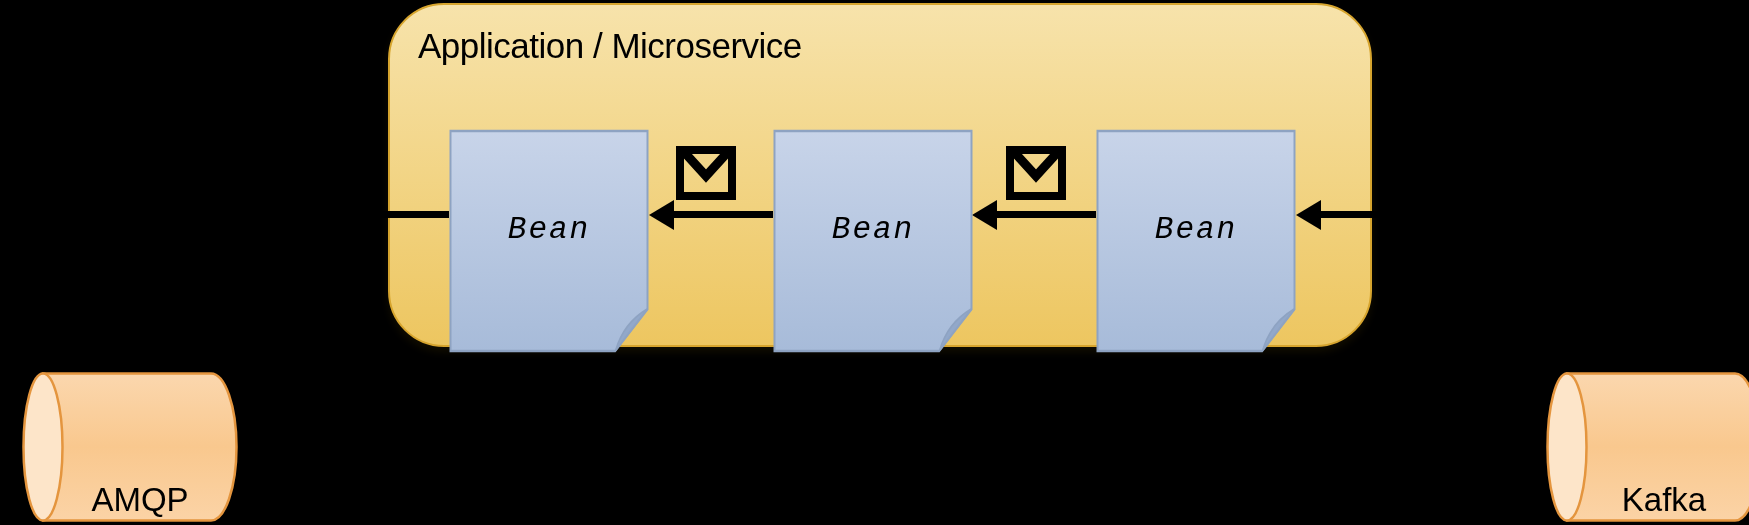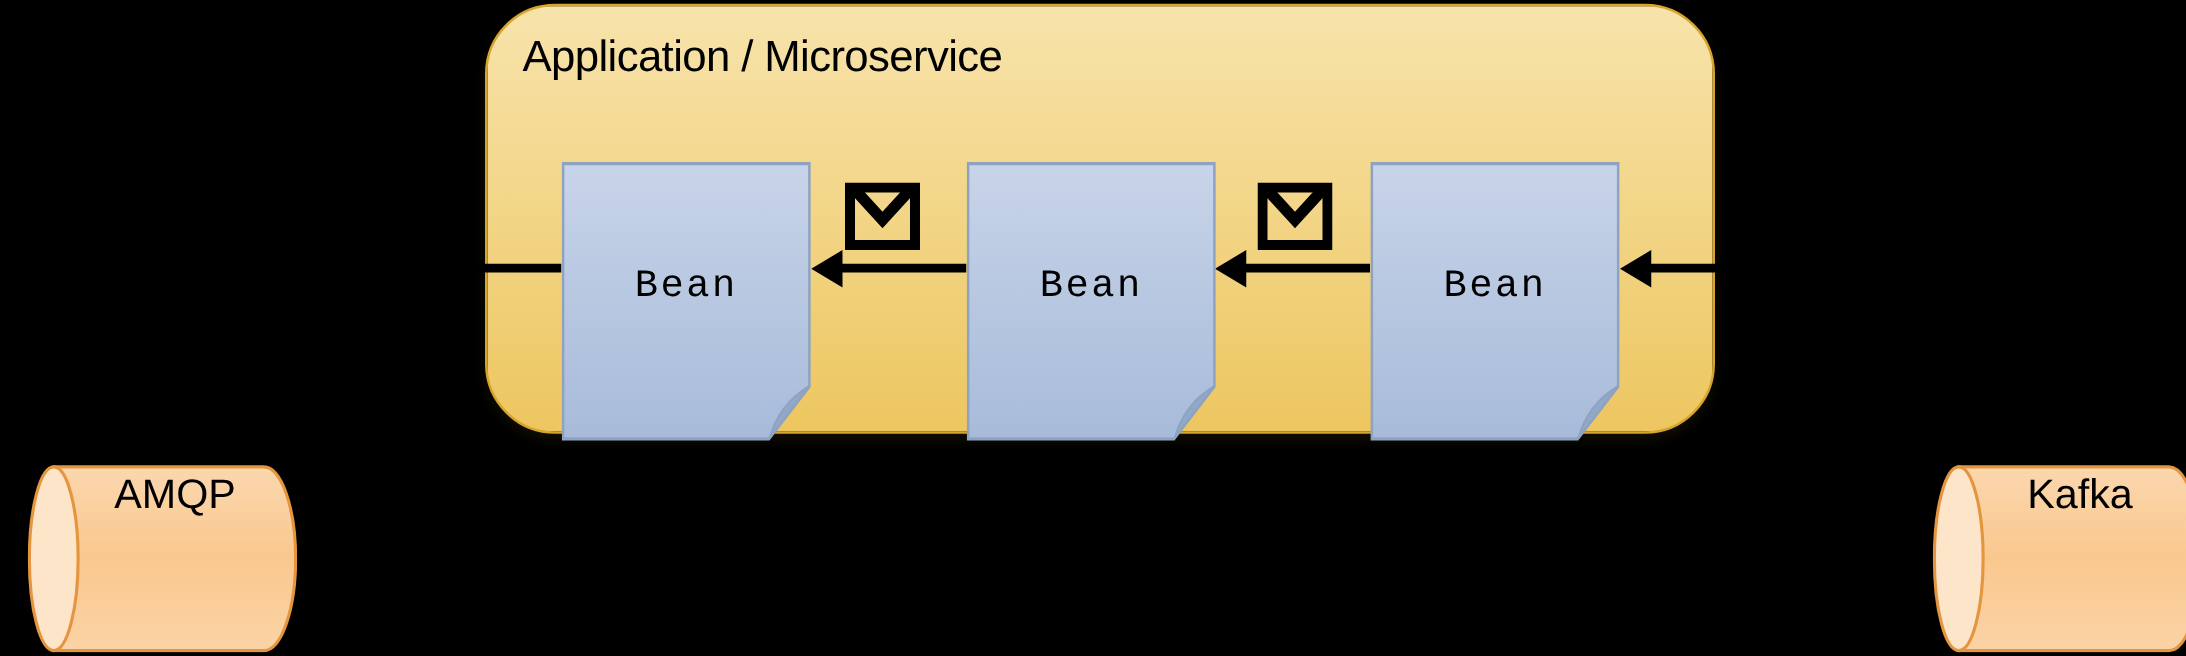--- a/index.html
+++ b/index.html
@@ -26,40 +26,40 @@
   .app-container{
     position:absolute;left:368px;top:3px;width:984px;height:344px;
     box-sizing:border-box;border:2px solid var(--container_border);border-radius:56px;
     background:linear-gradient(to bottom,var(--container_fill_top),var(--container_fill_bottom));
     box-shadow:0 5px 9px rgba(40,30,0,0.45);
   }
   .app-title{
     position:absolute;left:28px;top:20px;
     font-size:35px;line-height:42px;letter-spacing:-0.5px;color:var(--text);white-space:nowrap;
   }
-  .bean{position:absolute;width:200px;height:224px;}
+  .bean{position:absolute;width:200px;height:224px;font-style:italic;}
   .bean svg{position:absolute;left:0;top:0;width:100%;height:100%;}
   .bean-label{
     position:absolute;left:0;top:0;right:0;bottom:24px;
     display:flex;align-items:center;justify-content:center;
     font-family:"Liberation Mono","DejaVu Sans Mono",monospace;
     font-size:31px;letter-spacing:2px;color:var(--text);
   }
   .arrow-line{position:absolute;top:211px;height:7px;background:var(--arrow);}
   .arrow-head{
     position:absolute;top:200px;width:0;height:0;
     border-top:15px solid transparent;border-bottom:15px solid transparent;
     border-right:25px solid var(--arrow);
   }
   .envelope{position:absolute;top:146px;width:60px;height:54px;}
   .cylinder{position:absolute;top:372px;width:216px;height:150px;}
   .cylinder svg{position:absolute;left:0;top:0;width:100%;height:100%;}
   .cyl-label{
     position:absolute;left:20px;top:0;right:0;bottom:0;
-    display:flex;flex-direction:column;align-items:center;justify-content:space-between;
+    display:flex;flex-direction:column;align-items:center;justify-content:flex-end;
     font-size:33px;line-height:45px;color:var(--text);text-align:center;
   }
 </style>
 </head>
 <body>
 
 <svg width="0" height="0" style="position:absolute" aria-hidden="true">
   <defs>
     <linearGradient id="beanGrad" x1="0" y1="0" x2="0" y2="1">
       <stop offset="0" stop-color="#C8D4E9"></stop>

